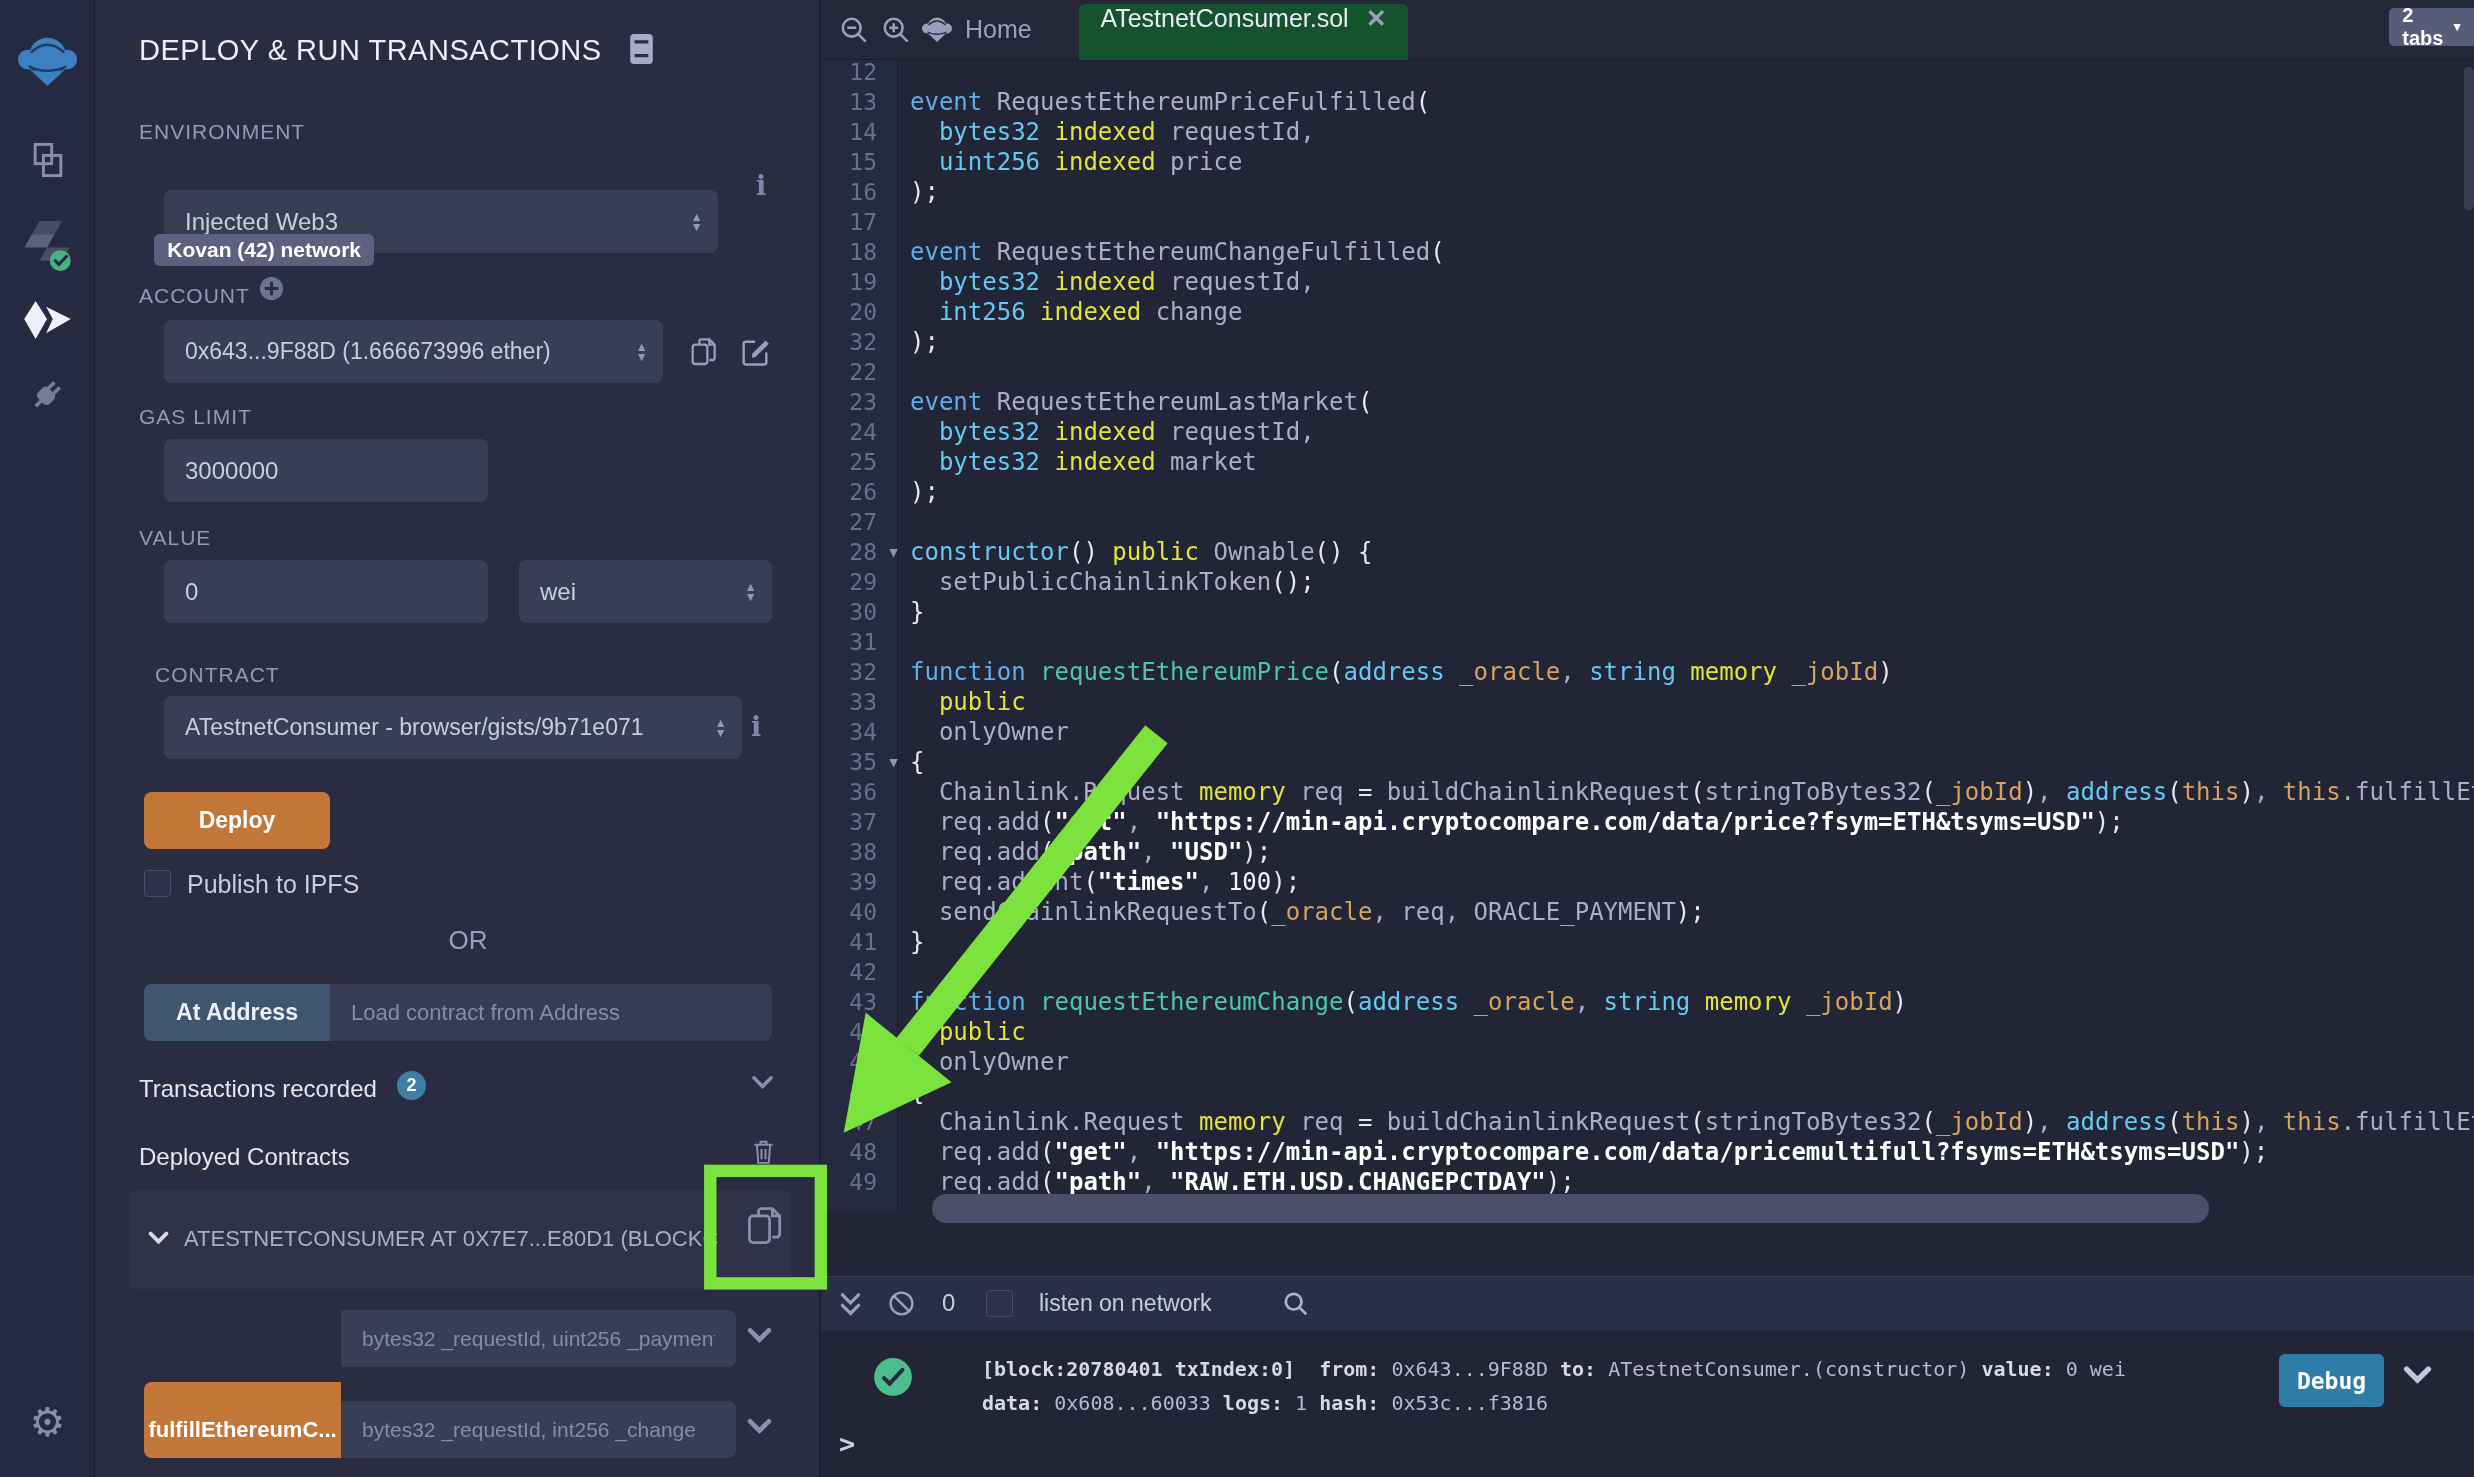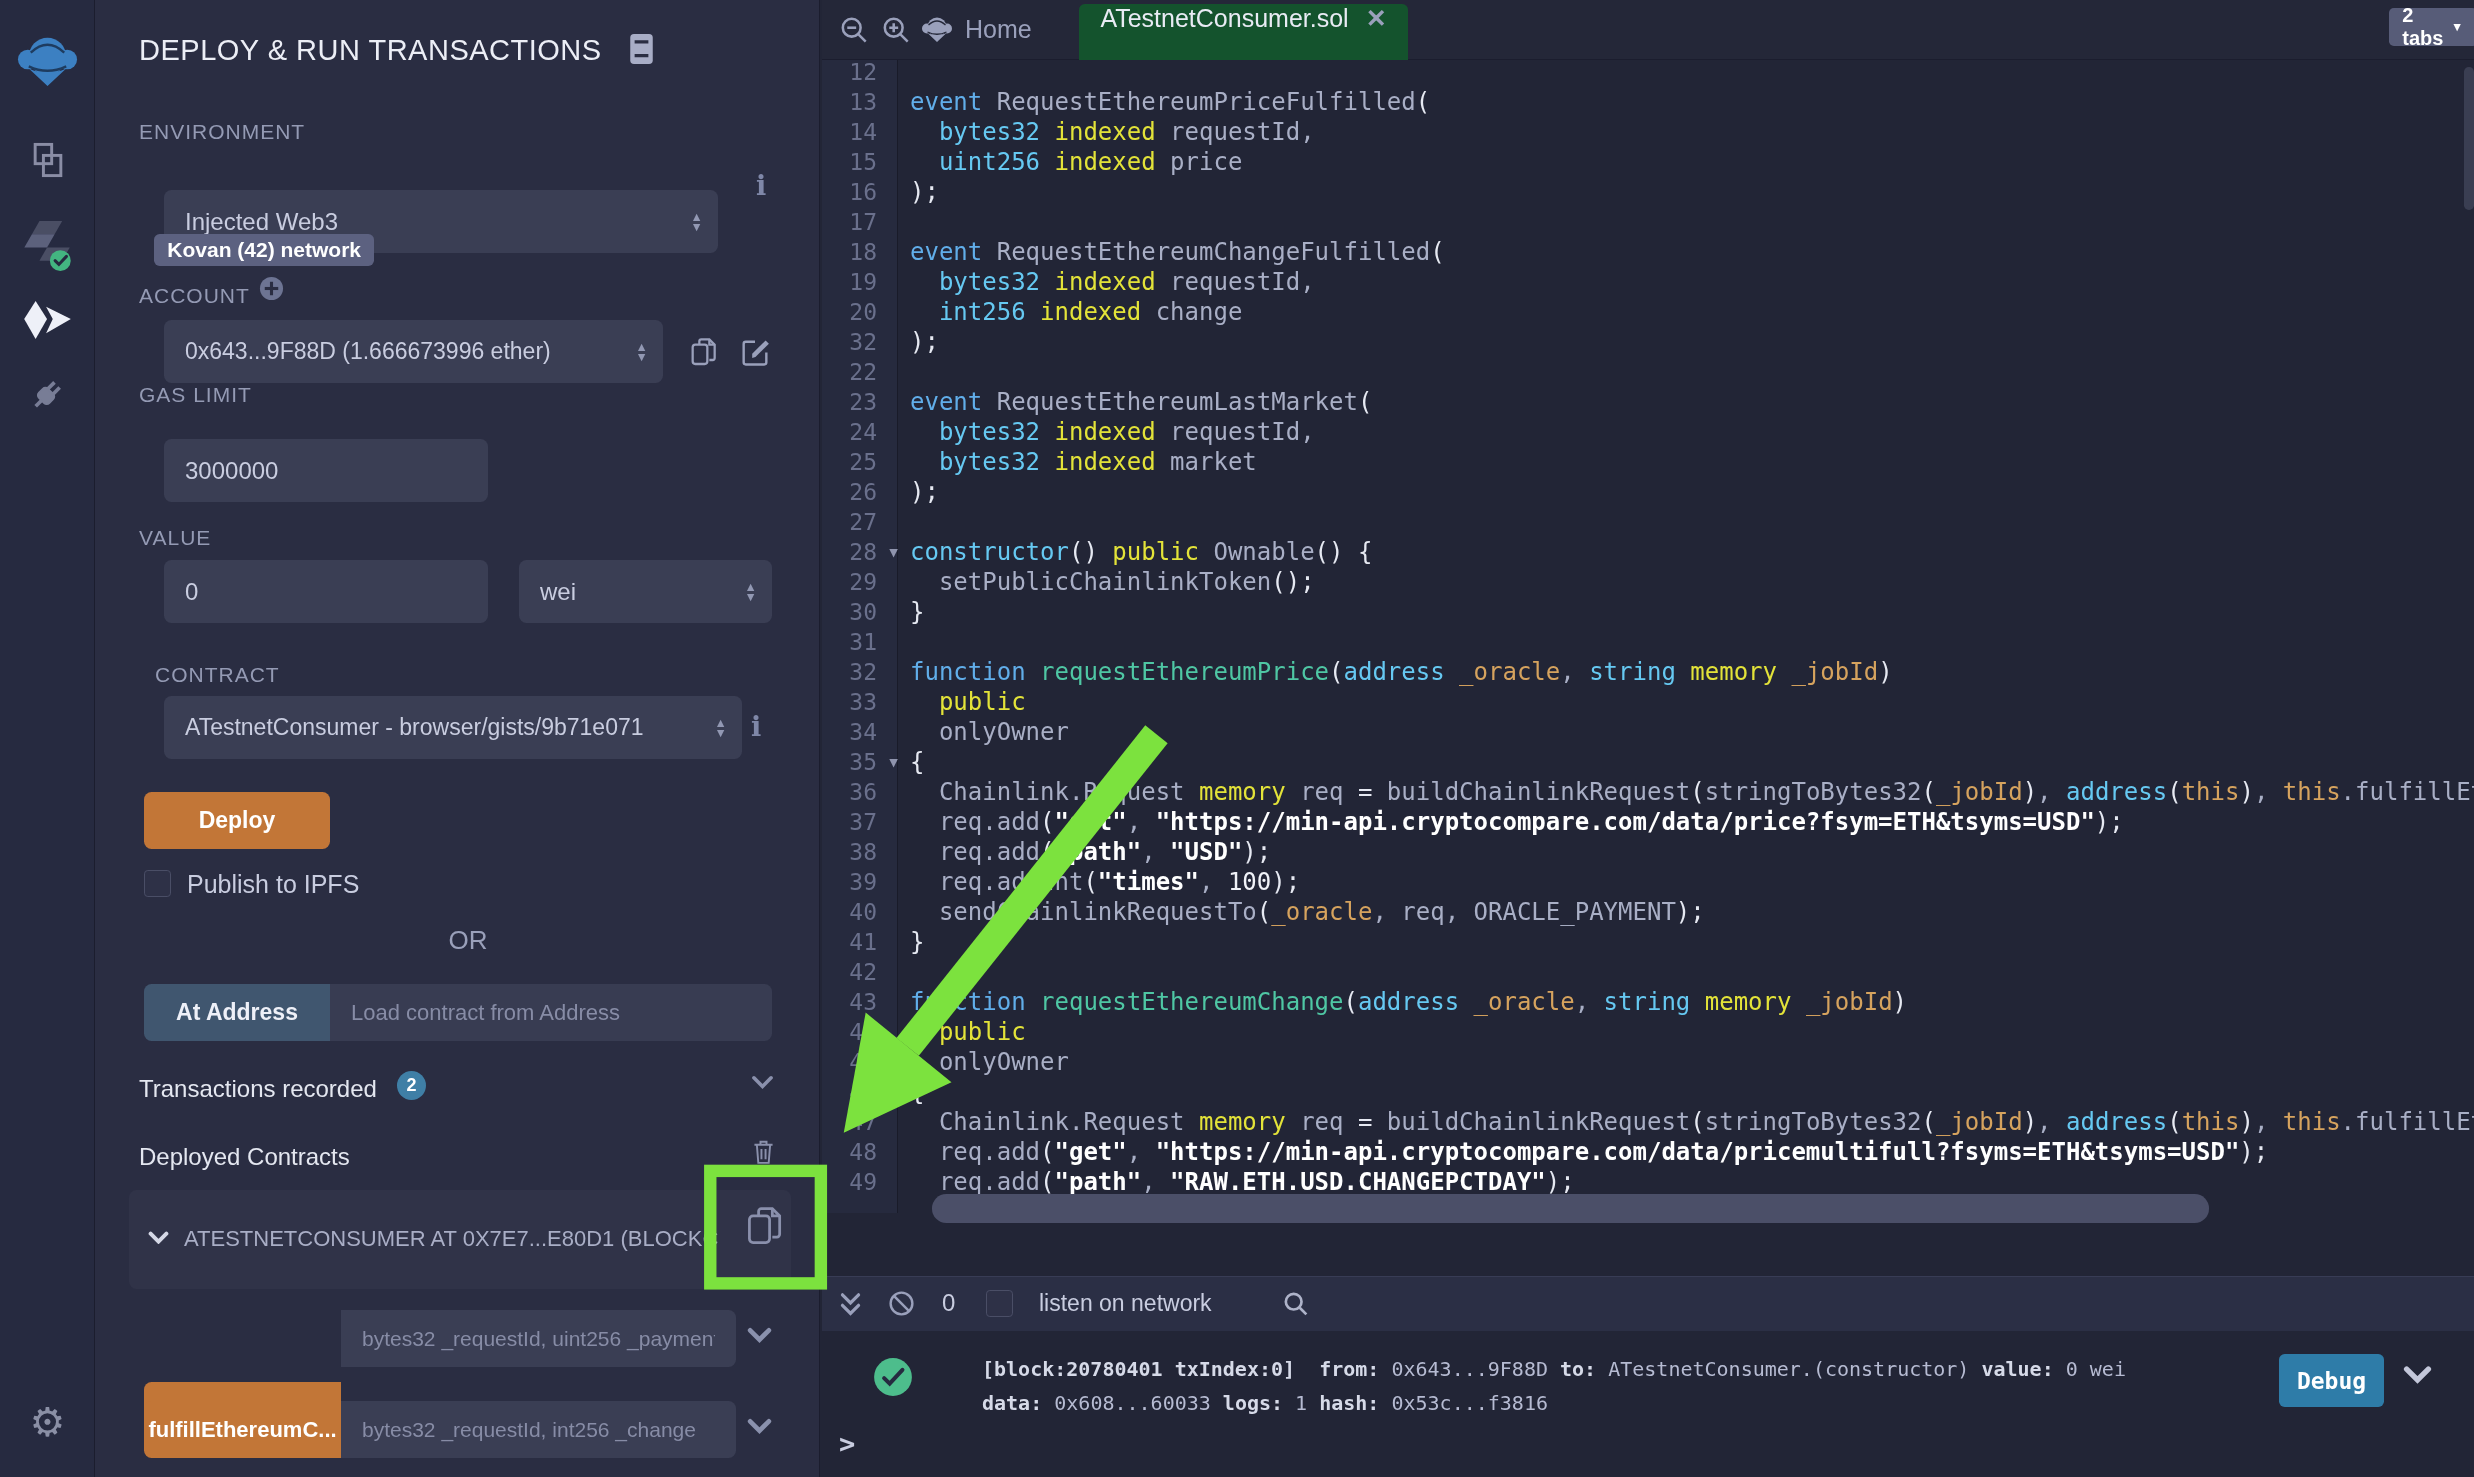--- a/index.html
+++ b/index.html
@@ -186,21 +186,21 @@
         <path d="M16 3.5 v4 h4"></path>
       </svg>
     </div>
     <div class="pn-abs" style="left:643px; top:334px;">
       <svg width="34" height="34" viewBox="0 0 24 24" fill="none" stroke="#9aa0bb" stroke-width="1.7">
         <path d="M20 13 v7 a1.5 1.5 0 0 1 -1.5 1.5 h-13 A1.5 1.5 0 0 1 4 20 V7 a1.5 1.5 0 0 1 1.5 -1.5 H12"></path>
         <path d="M10 14 l9.5 -9.5 2.3 2.3 L12.3 16.3 10 17 z" fill="#9aa0bb" stroke="none"></path>
       </svg>
     </div>
 
-    <div class="pn-abs pn-label" style="left:44px; top:383px;">GAS LIMIT</div>
+    <div class="pn-abs pn-label" style="left:44px; top:405px;">GAS LIMIT</div>
     <input class="pn-abs pn-input" style="left: 69px; top: 439px; width: 324px; height: 63px;" value="3000000">
 
     <div class="pn-abs pn-label" style="left:44px; top:526px;">VALUE</div>
     <input class="pn-abs pn-input" style="left: 69px; top: 560px; width: 324px; height: 63px;" value="0">
     <div class="pn-abs pn-select" style="left:424px; top:560px; width:253px; height:63px;">
       <span>wei</span>
       <span class="sel-arrows">
           <span>▲</span>
           <span>▼</span>
         </span>

